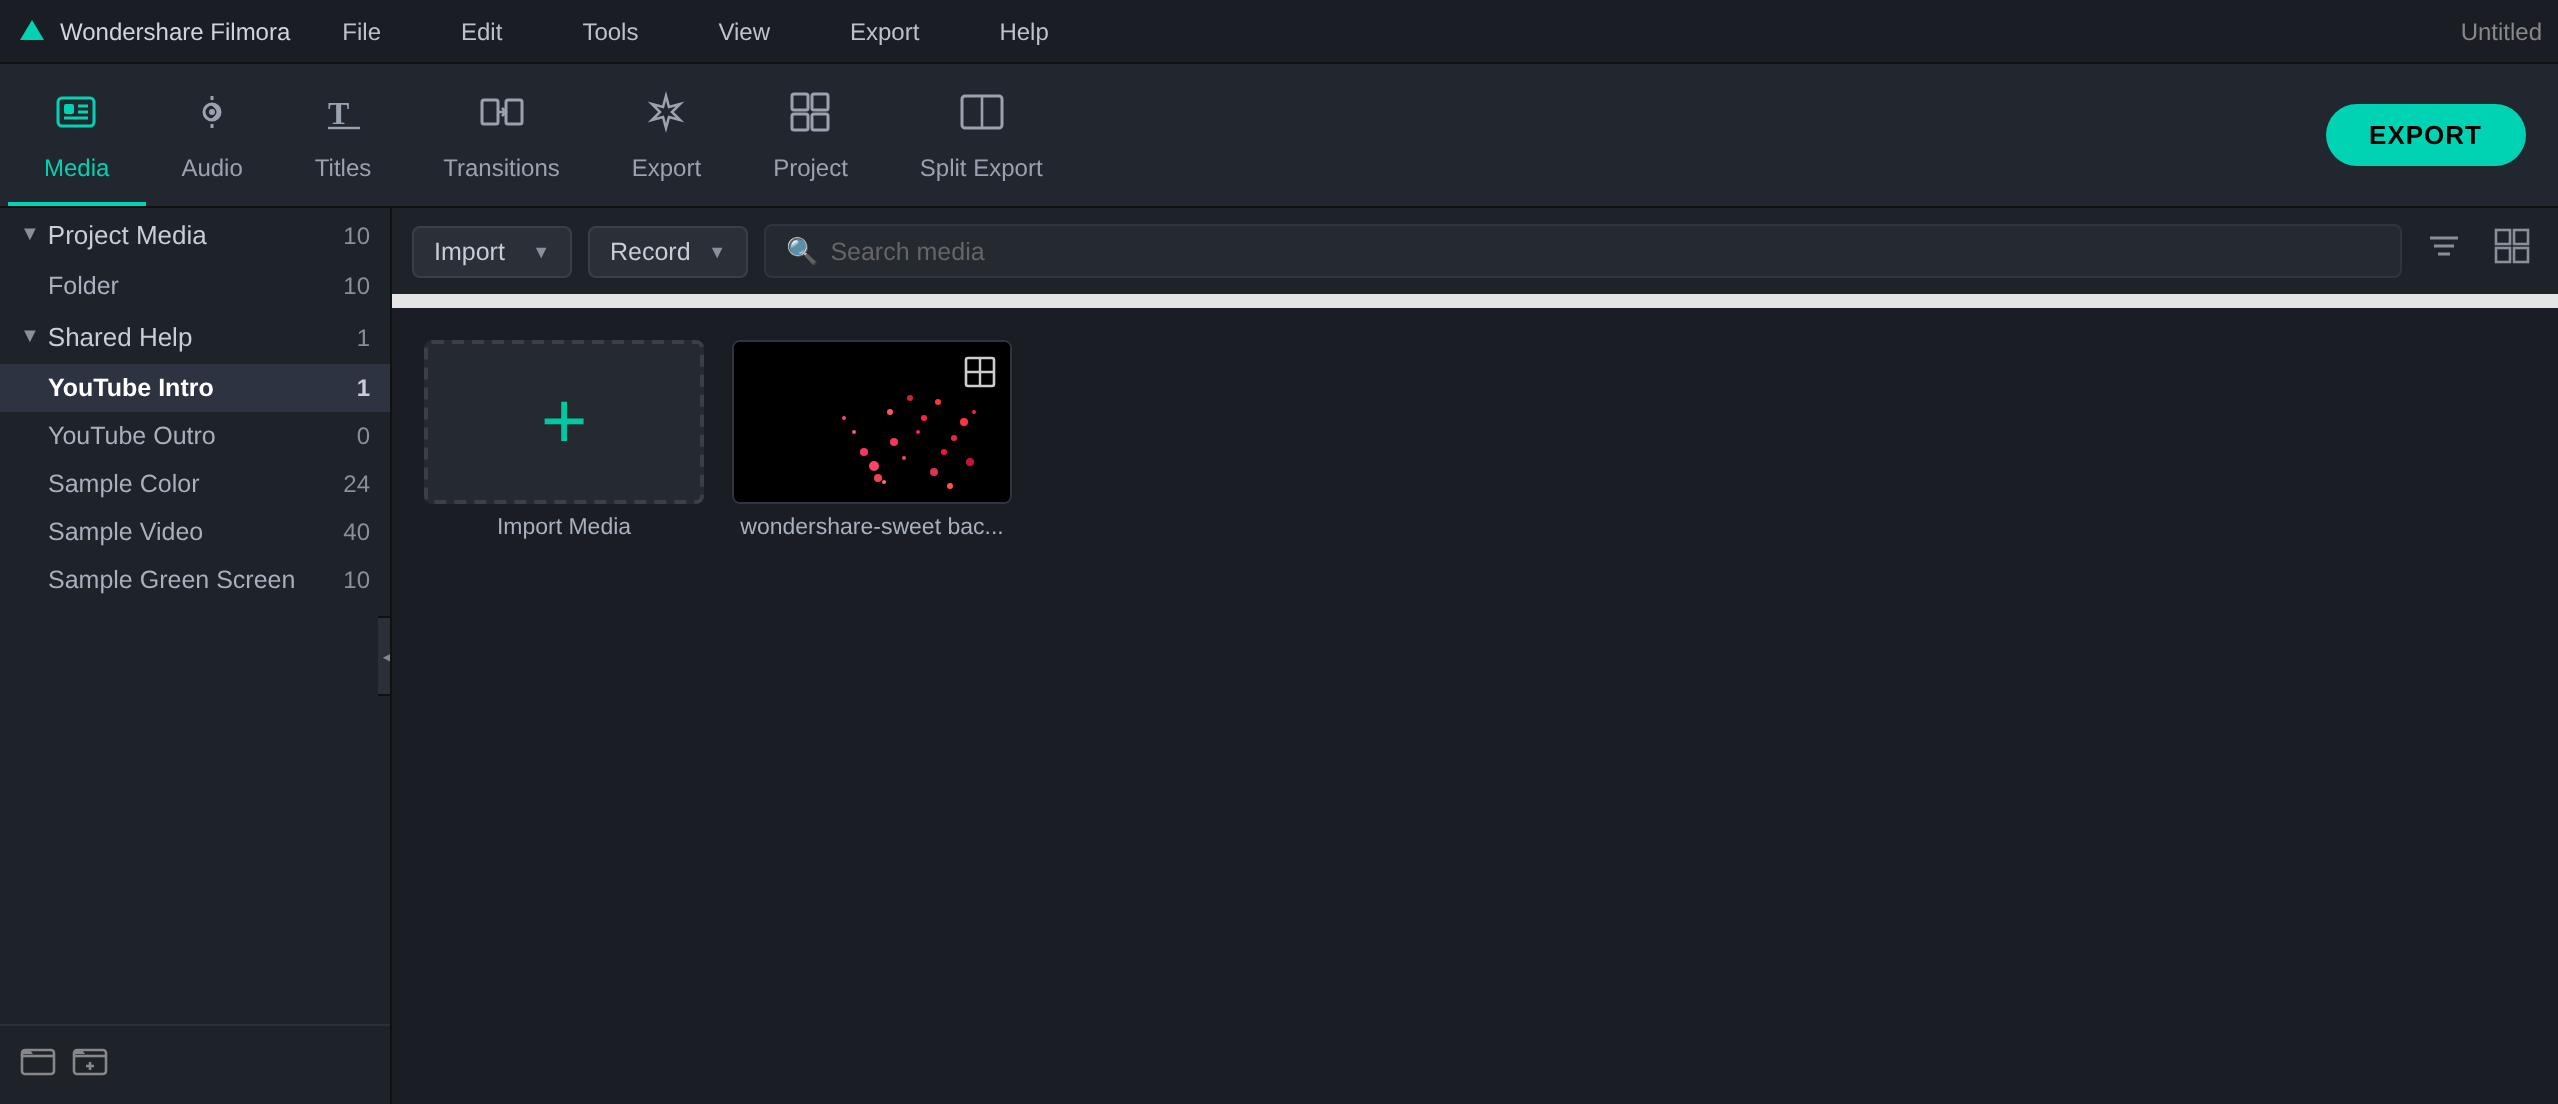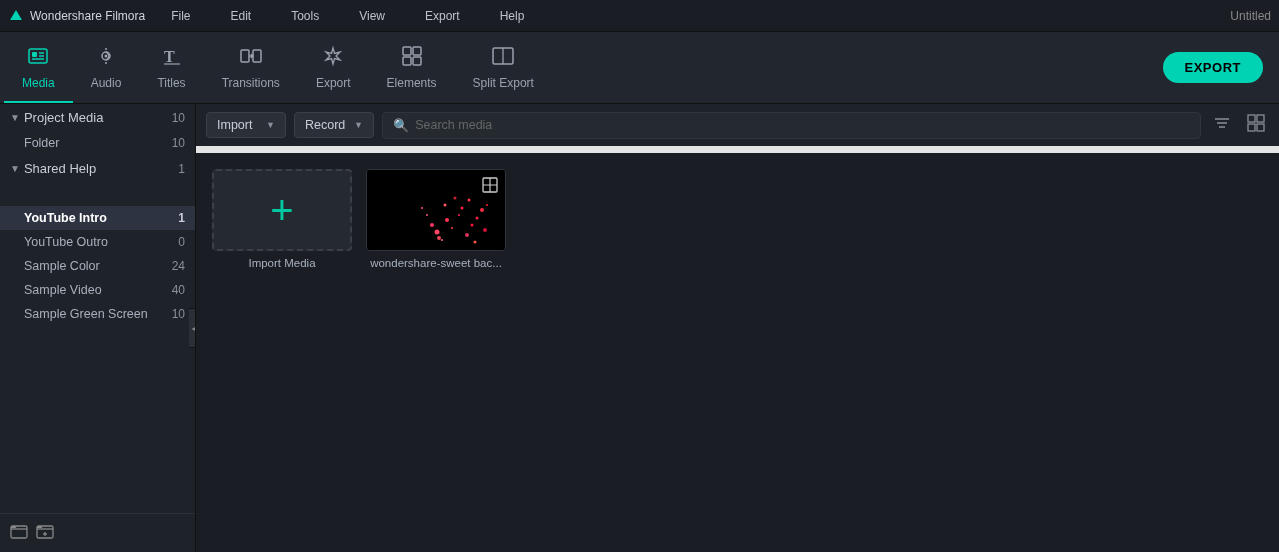--- a/index.html
+++ b/index.html
@@ -160,21 +160,20 @@
       align-items: flex-start;
       padding: 5px 10px 5px 24px;
       font-size: 12.5px;
       color: #a8b0bc;
       cursor: pointer;
     }
     .sidebar-item.active {
       background: #2d3340;
       color: #fff;
       font-weight: 600;
-      margin-top: 24px;
     }
     .sidebar-item .count {
       margin-left: auto;
       font-size: 12px;
       color: #8a9099;
     }
     .sidebar-item.active .count {
       color: #c8cdd6;
     }
     .sidebar-collapse-handle {
@@ -416,21 +415,21 @@
   </div>
   <div class="toolbar-item">
     <span class="toolbar-icon">
       <svg width="22" height="22" viewBox="0 0 22 22" fill="none">
         <rect x="2" y="2" width="8" height="8" rx="1" stroke="#9aa2b0" stroke-width="1.5" fill="none"></rect>
         <rect x="12" y="2" width="8" height="8" rx="1" stroke="#9aa2b0" stroke-width="1.5" fill="none"></rect>
         <rect x="2" y="12" width="8" height="8" rx="1" stroke="#9aa2b0" stroke-width="1.5" fill="none"></rect>
         <rect x="12" y="12" width="8" height="8" rx="1" stroke="#9aa2b0" stroke-width="1.5" fill="none"></rect>
       </svg>
     </span>
-    <span class="toolbar-label">Elements</span>
+    <span class="toolbar-label">Project</span>
   </div>
   <div class="toolbar-item">
     <span class="toolbar-icon">
       <svg width="22" height="22" viewBox="0 0 22 22" fill="none">
         <rect x="1" y="3" width="20" height="16" rx="1.5" stroke="#9aa2b0" stroke-width="1.5" fill="none"></rect>
         <line x1="11" y1="3" x2="11" y2="19" stroke="#9aa2b0" stroke-width="1.3"></line>
       </svg>
     </span>
     <span class="toolbar-label">Split Export</span>
   </div>

